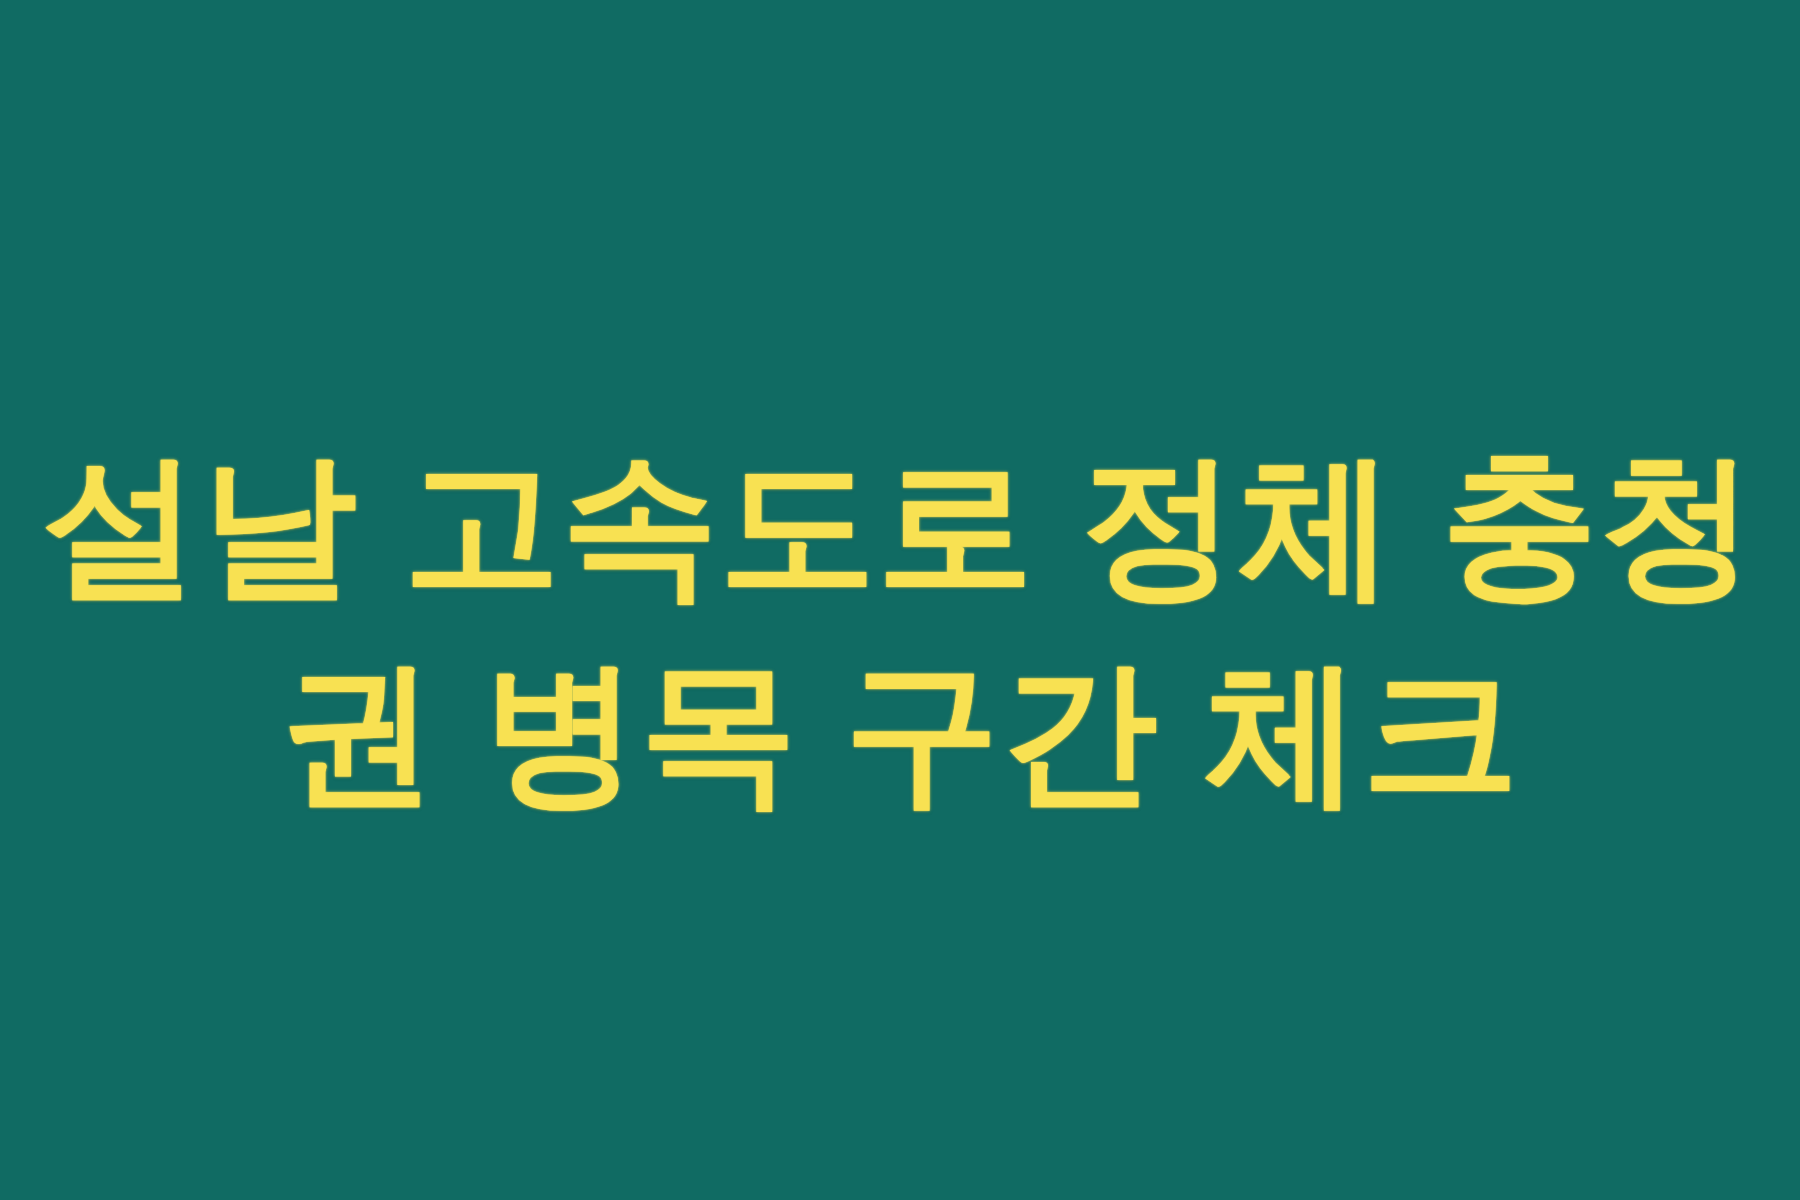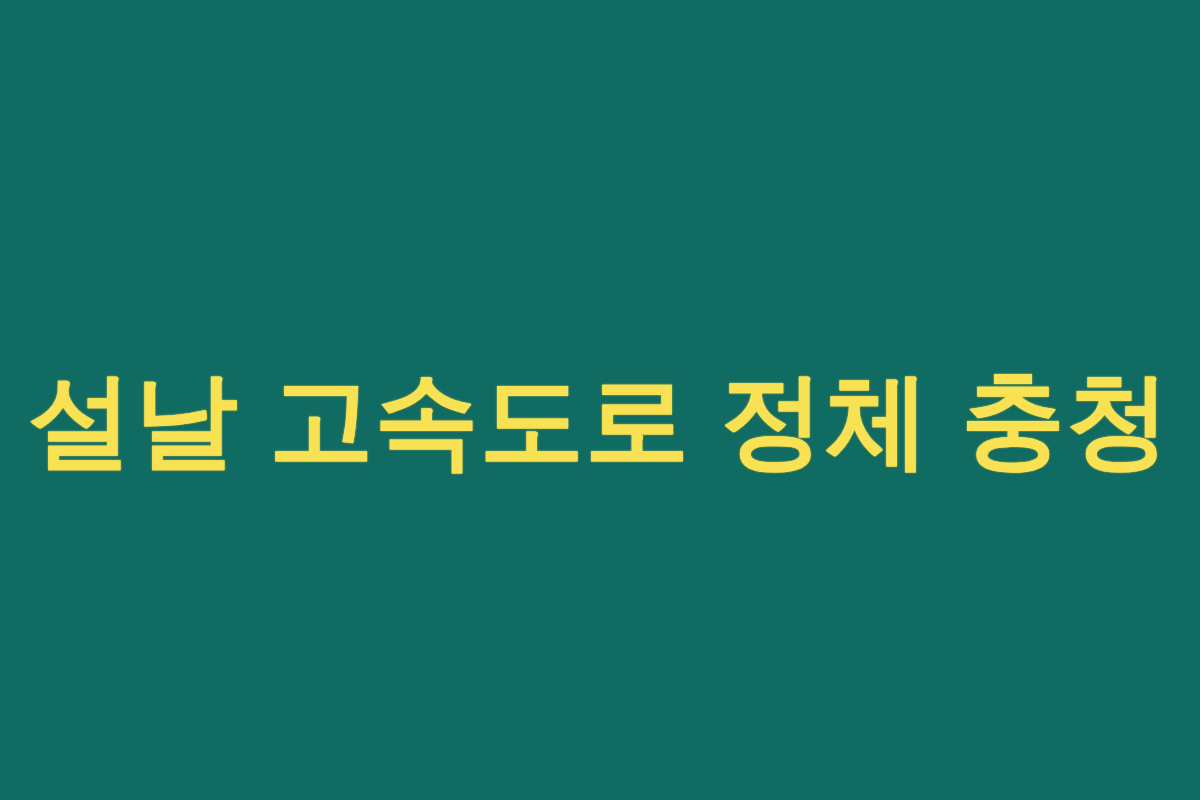--- a/index.html
+++ b/index.html
@@ -58,15 +58,16 @@
   .title-line--1 { font-size: 104px; }
   .title-line--2 { font-size: 104px; }
 </style>
 </head>
 <body>
 
 <div class="card">
 
   <div class="title-block">
     <span class="title-line title-line--1">설날 고속도로 정체 충청</span>
+    <span class="title-line title-line--2">권 병목 구간 체크</span>
   </div>
 
 </div>
 
 </body></html>

